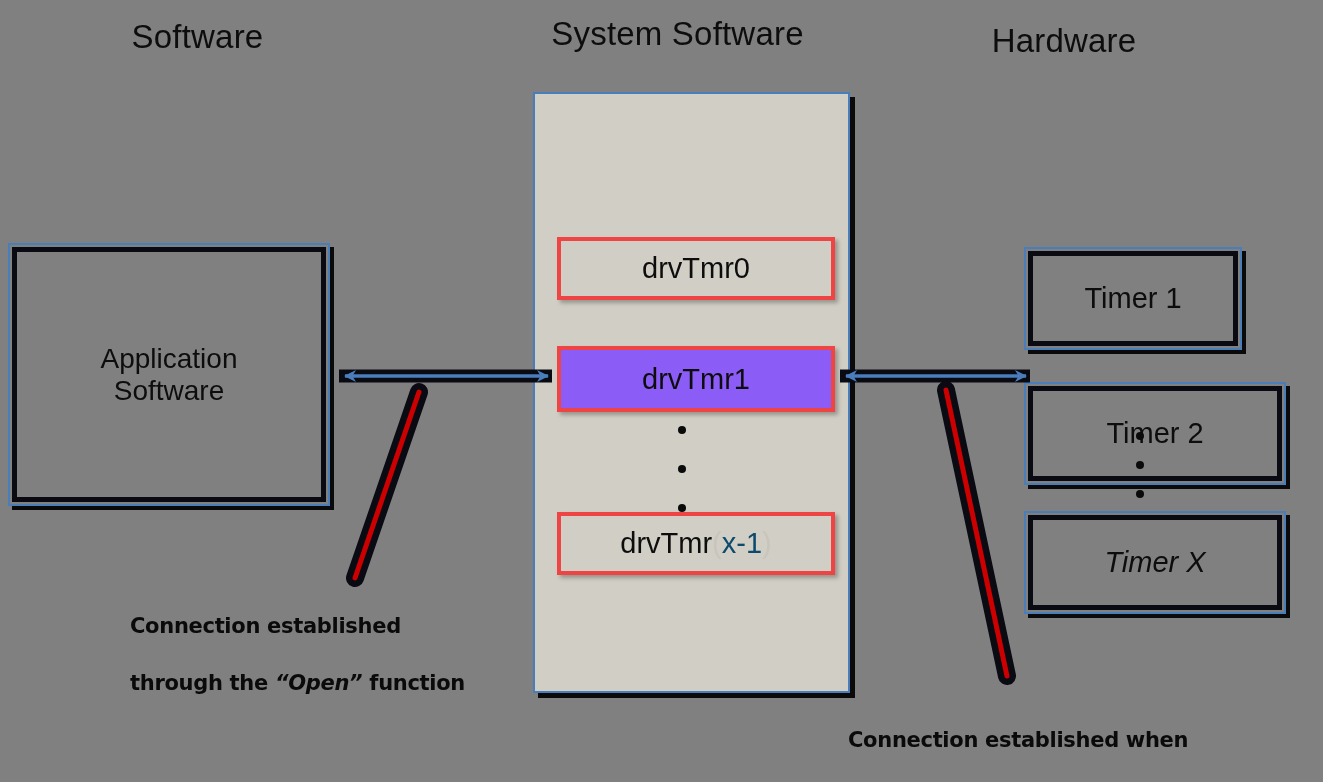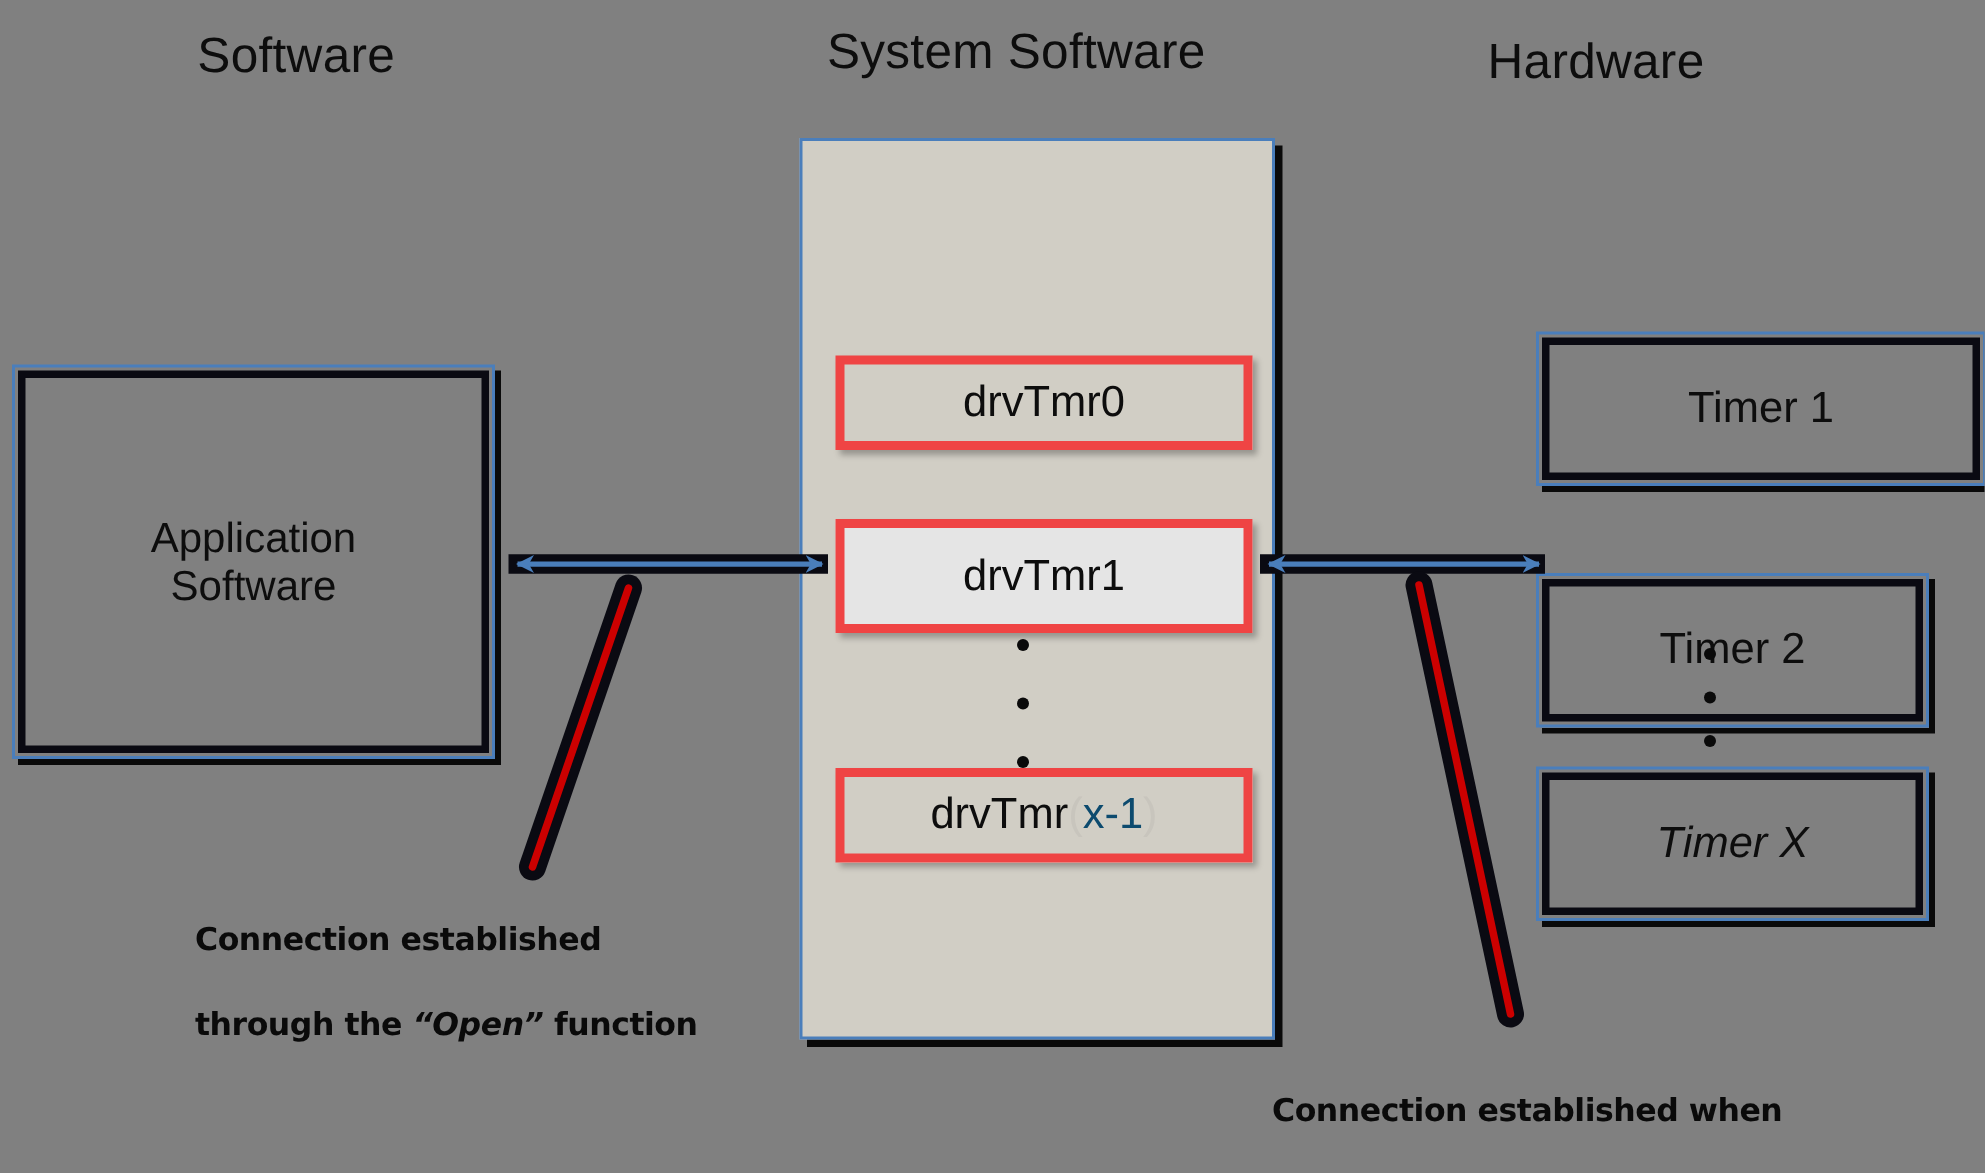--- a/index.html
+++ b/index.html
@@ -60,21 +60,21 @@
     line-height: 1.12;
     text-align: center;
     white-space: pre-line;
   }
 
   
   #app-software { left: 8px; top: 243px; width: 322px; height: 263px; }
   #app-software .box-label { font-size: 28px; }
 
   
-  #timer-1 { left: 1024px; top: 221px; width: 300px; height: 103px; }
+  #timer-1 { left: 1024px; top: 247px; width: 218px; height: 103px; }
   #timer-2 { left: 1024px; top: 338px; width: 262px; height: 103px; margin-top: 44px; }
   #timer-x { left: 1024px; top: 511px; width: 262px; height: 103px; font-style: italic; }
   .timer-box .box-label { font-size: 29px; }
 
   
   #sysobjects-container {
     position: absolute;
     left: 533px;
     top: 92px;
     width: 317px;
@@ -82,36 +82,36 @@
     box-sizing: border-box;
     background: #d1cec5;
     border: 2px solid #4a7ebb;
     box-shadow: 5px 5px 0 0 rgba(0,0,0,0.92);
   }
 
   
   .drv-box {
     position: absolute;
     box-sizing: border-box;
-    border: 6px solid #ef4444;
+    border: 4px solid #ef4444;
     display: flex;
     align-items: center;
     justify-content: center;
     box-shadow: 3px 3px 4px rgba(0,0,0,0.28);
   }
   .drv-label {
     color: #0d0d0d;
     font-size: 29px;
     white-space: nowrap;
   }
   .drv-label .faint-paren { color: #c8c5bd; }
   .drv-label .faint-arg   { color: #0c4a6e; }
 
   #drv-tmr0   { left: 22px;  top: 143px; width: 278px; height: 63px; background: transparent; }
-  #drv-tmr1   { left: 22px;  top: 252px; width: 278px; height: 76px; background: #e5e5e5; }
+  #drv-tmr1   { left: 22px;  top: 252px; width: 278px; height: 66px; background: #8b5cf6; }
   #drv-tmr-x1 { left: 22px;  top: 418px; width: 278px; height: 63px; background: transparent; }
 
   
   .dots {
     position: absolute;
     display: flex;
     flex-direction: column;
     align-items: center;
   }
   .dots span {

